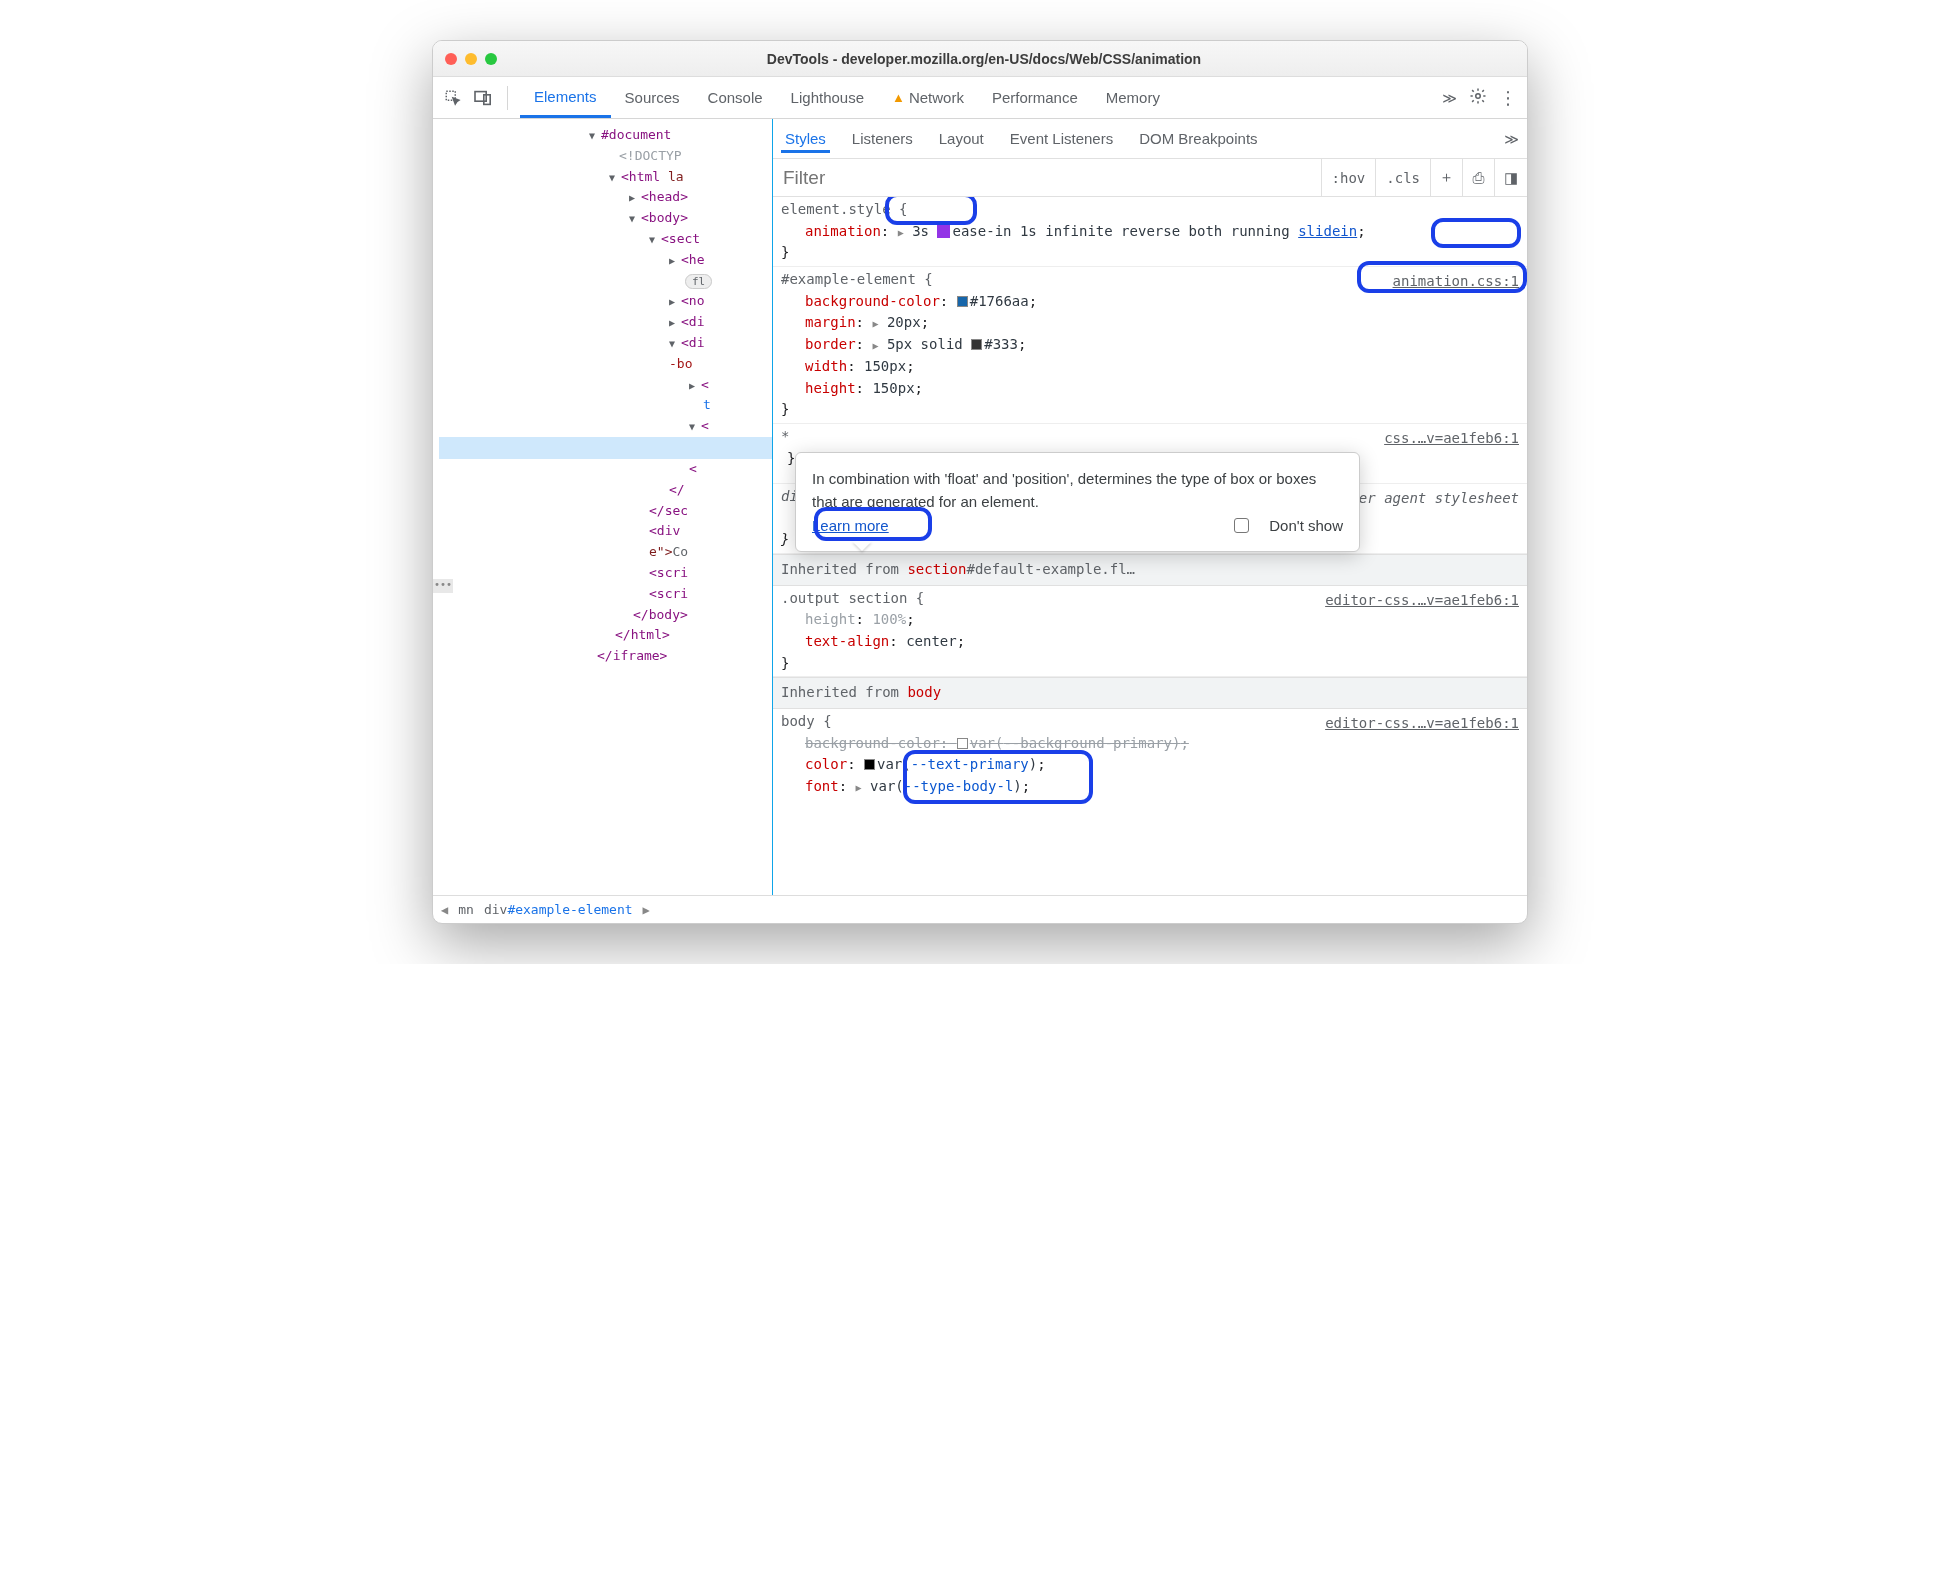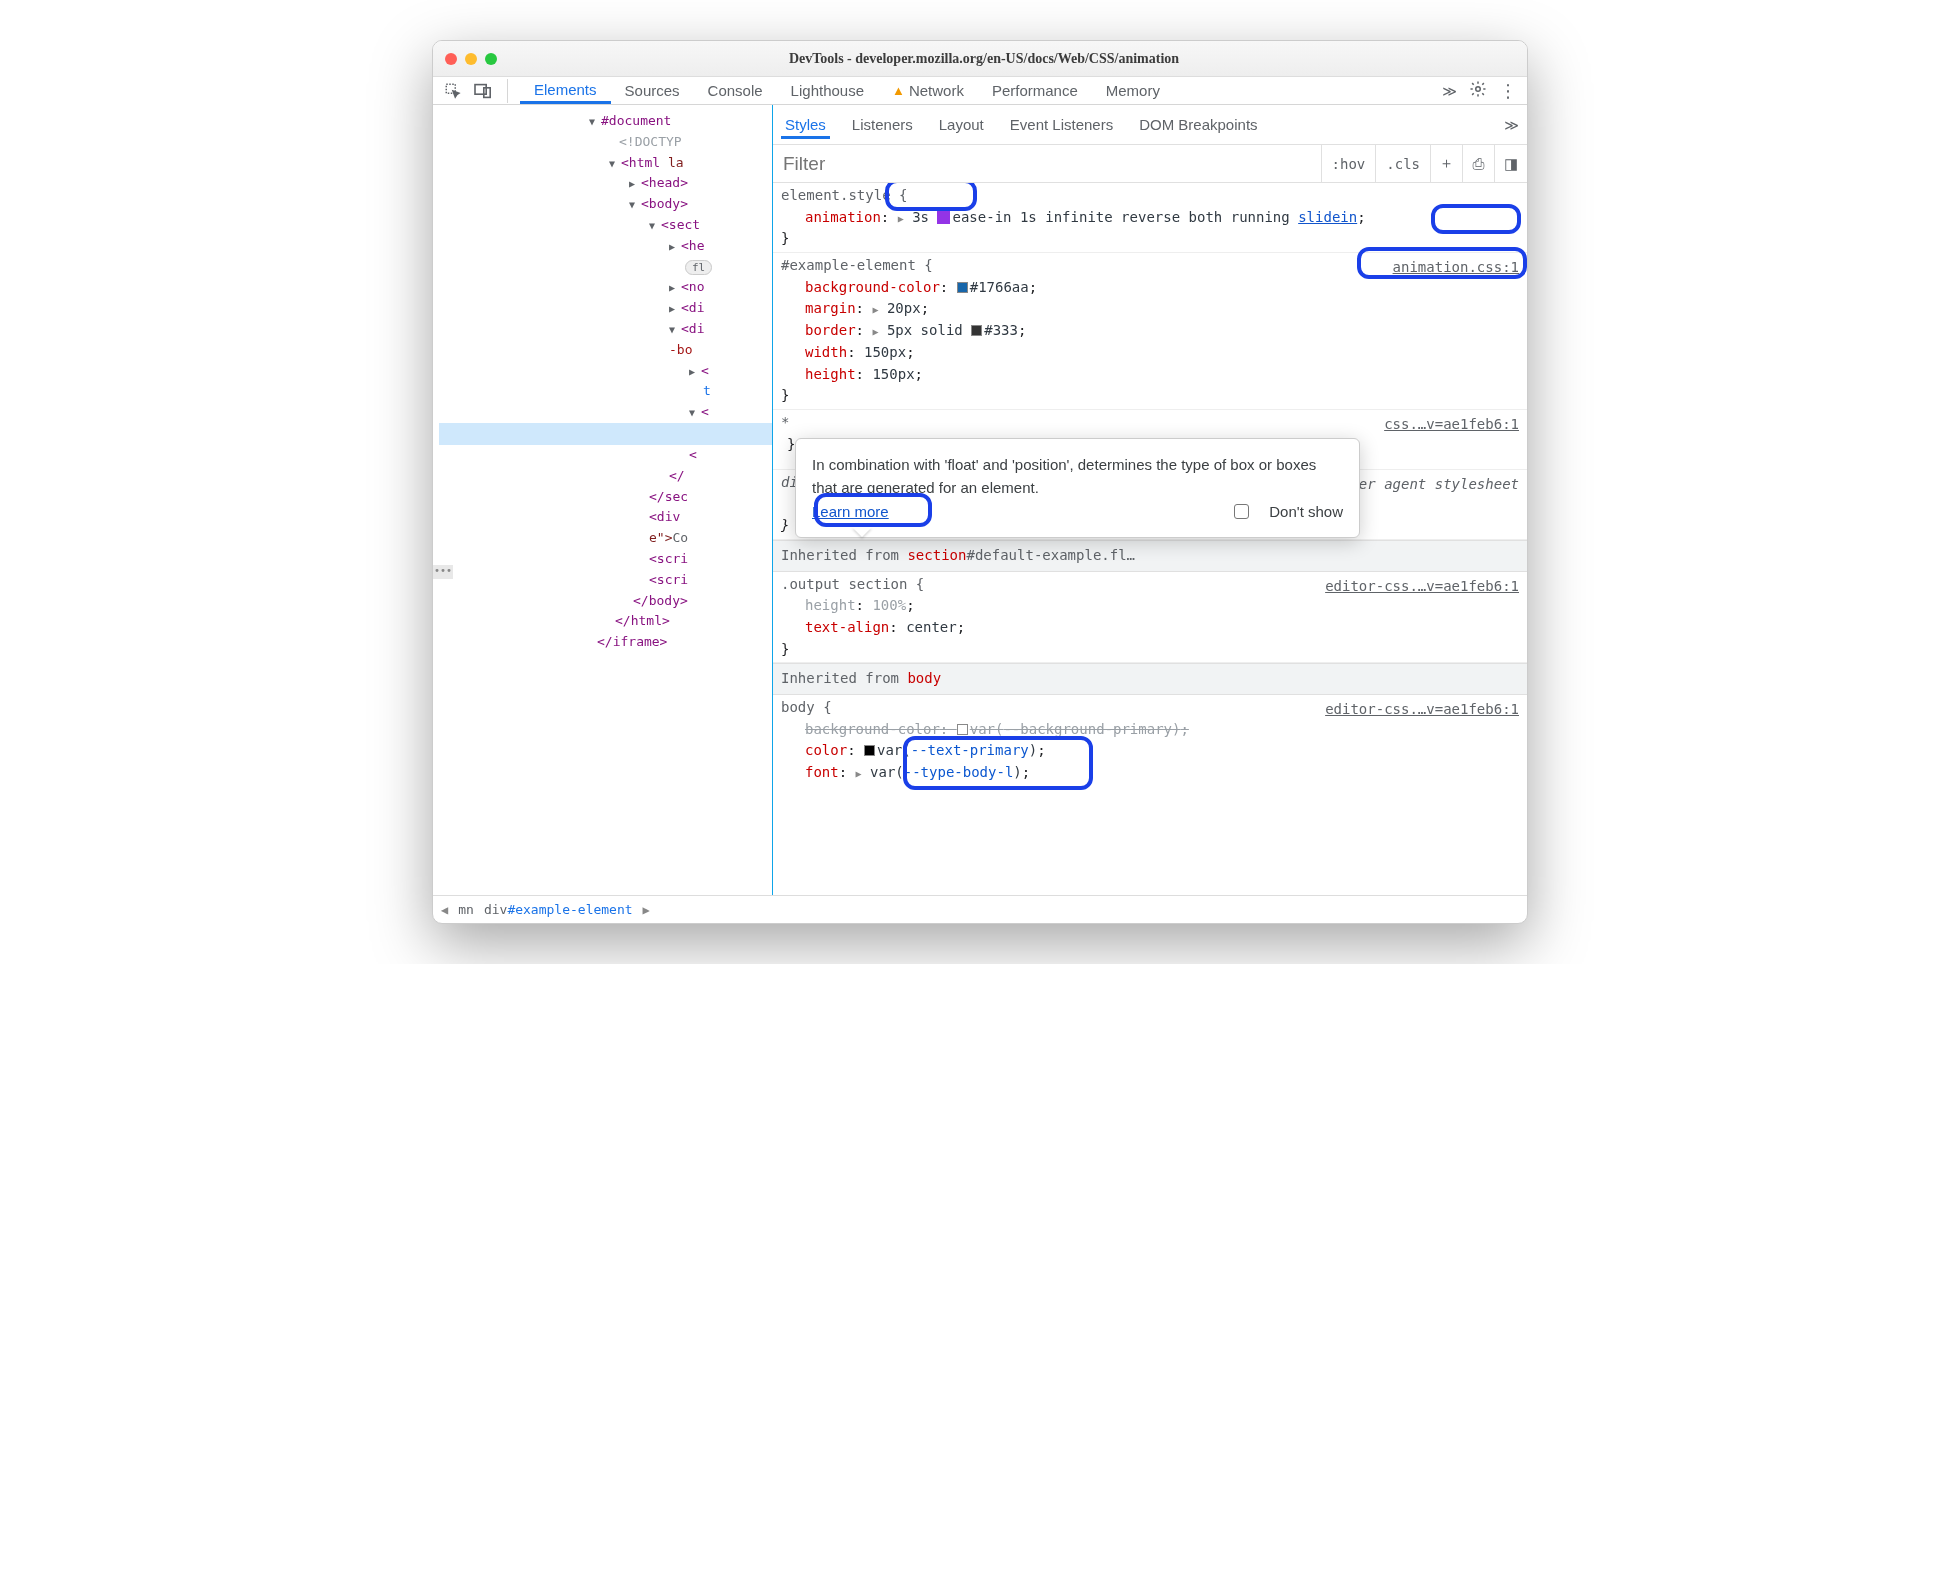--- a/index.html
+++ b/index.html
@@ -28,24 +28,24 @@
     align-items: center;
     padding: 0 12px;
     border-bottom: 1px solid #ddd;
     position: relative;
   }
   .tl-dots { display:flex; gap:8px; }
   .tl-dot { width:12px; height:12px; border-radius:50%; }
   .tl-red{background:#ff5f57}.tl-yel{background:#febc2e}.tl-grn{background:#28c840}
   .title-text {
     position:absolute; left:8px; right:0; text-align:center;
-    font-size:14px; font-weight:600; color:#3c3c3c;font-family:Liberation Serif, serif;
+    font-size:14px; font-weight:600; color:#3c3c3c;
   }
   .toolbar {
-    height: 28px;
+    height: 42px;
     border-bottom: 1px solid #d6d6d6;
     display:flex; align-items:center;
     padding-left: 8px; gap: 6px;
   }
   .tool-ico { width: 24px; height:24px; display:inline-flex; align-items:center; justify-content:center; color:#5f6368; font-size:16px;}
   .divider-v { width:1px; height:24px; background:#d6d6d6; margin:0 6px; }
   .tabs-top { display:flex; align-items:center; height:100%; }
   .tab-top { padding: 0 14px; font-size:15px; color:#5f6368; height:100%; display:flex; align-items:center; cursor:pointer; }
   .tab-top.active { color:#1a73e8; border-bottom:3px solid #1a73e8; }
   .toolbar-right { margin-left:auto; display:flex; align-items:center; gap:12px; padding-right:10px; color:#5f6368;}

